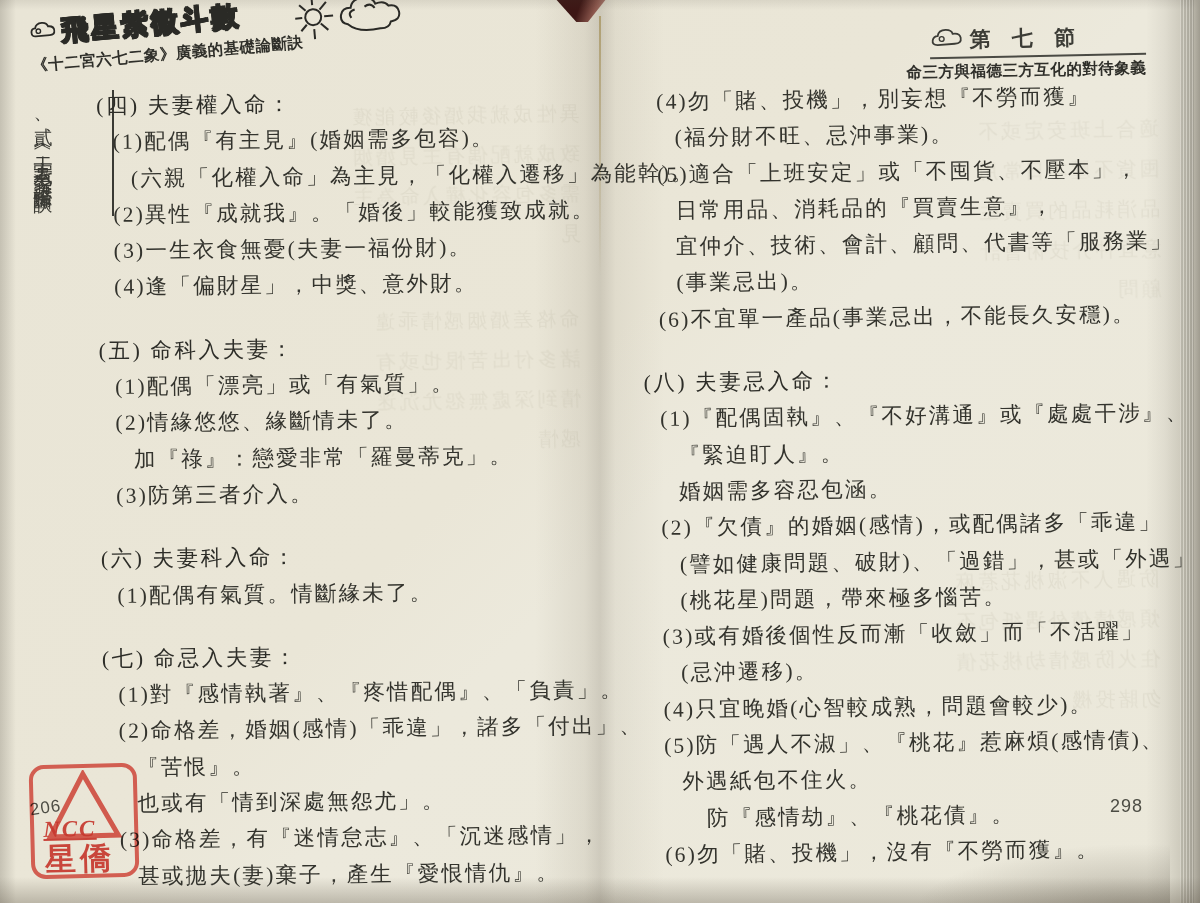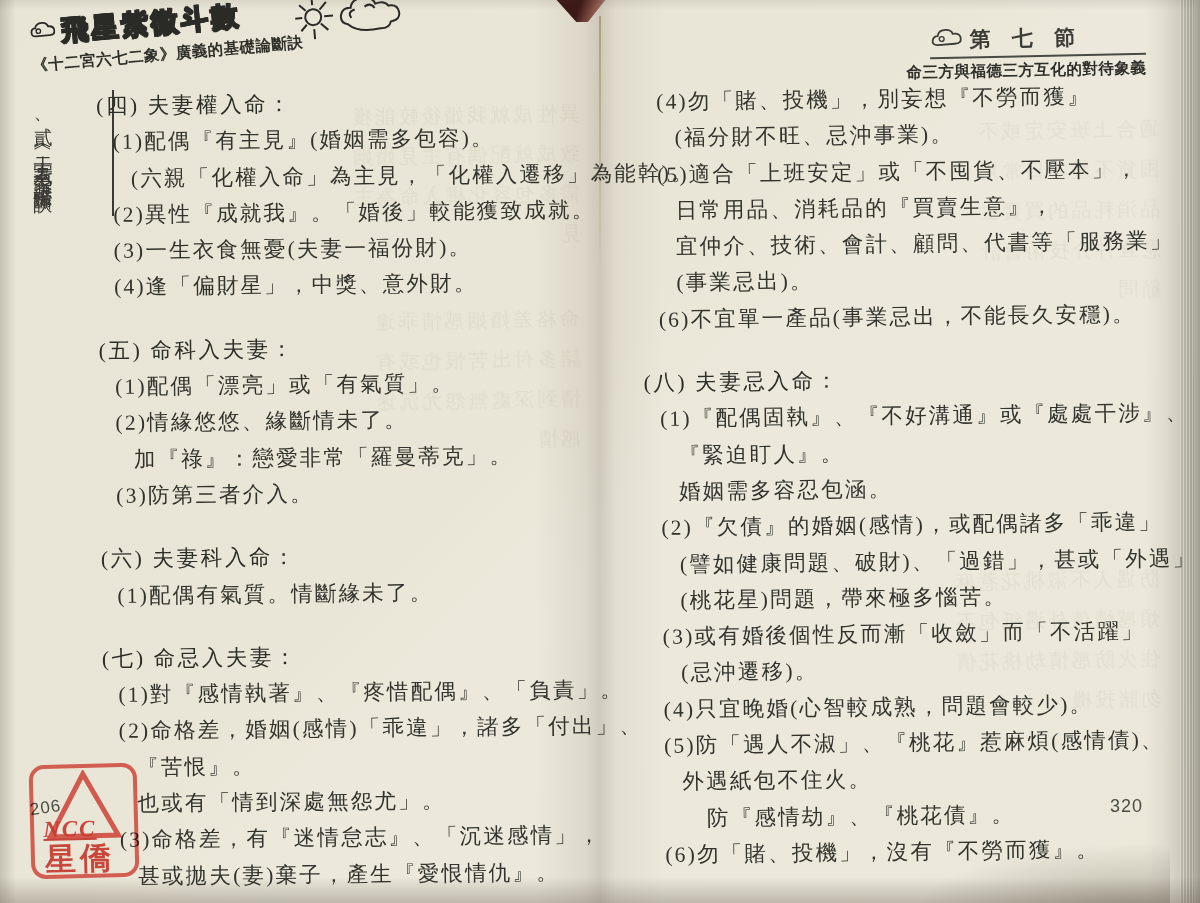--- a/index.html
+++ b/index.html
@@ -202,21 +202,21 @@
       <div class="tline ind1">(3)或有婚後個性反而漸「收斂」而「不活躍」</div>
       <div class="tline ind2">(忌沖遷移)。</div>
       <div class="tline ind1">(4)只宜晚婚(心智較成熟，問題會較少)。</div>
       <div class="tline ind1">(5)防「遇人不淑」、『桃花』惹麻煩(感情債)、</div>
       <div class="tline ind2">外遇紙包不住火。</div>
       <div class="tline ind3">防『感情劫』、『桃花債』。</div>
       <div class="tline ind1">(6)勿「賭、投機」，沒有『不勞而獲』。</div>
     </div>
 
   <div class="pagenum" id="pn-left">206</div>
-  <div class="pagenum" id="pn-right">320</div>
+  <div class="pagenum" id="pn-right">298</div>
 
   <div class="stamp">
     <svg width="92" height="78" viewBox="0 0 92 78">
       <polygon points="46,4 80,66 12,66" fill="none" stroke="rgba(224,78,68,.88)" stroke-width="5"></polygon>
     </svg>
     <div class="stamp-ncc">NCC</div>
     <div class="stamp-cn">星僑</div>
   </div>
 
 </div>

